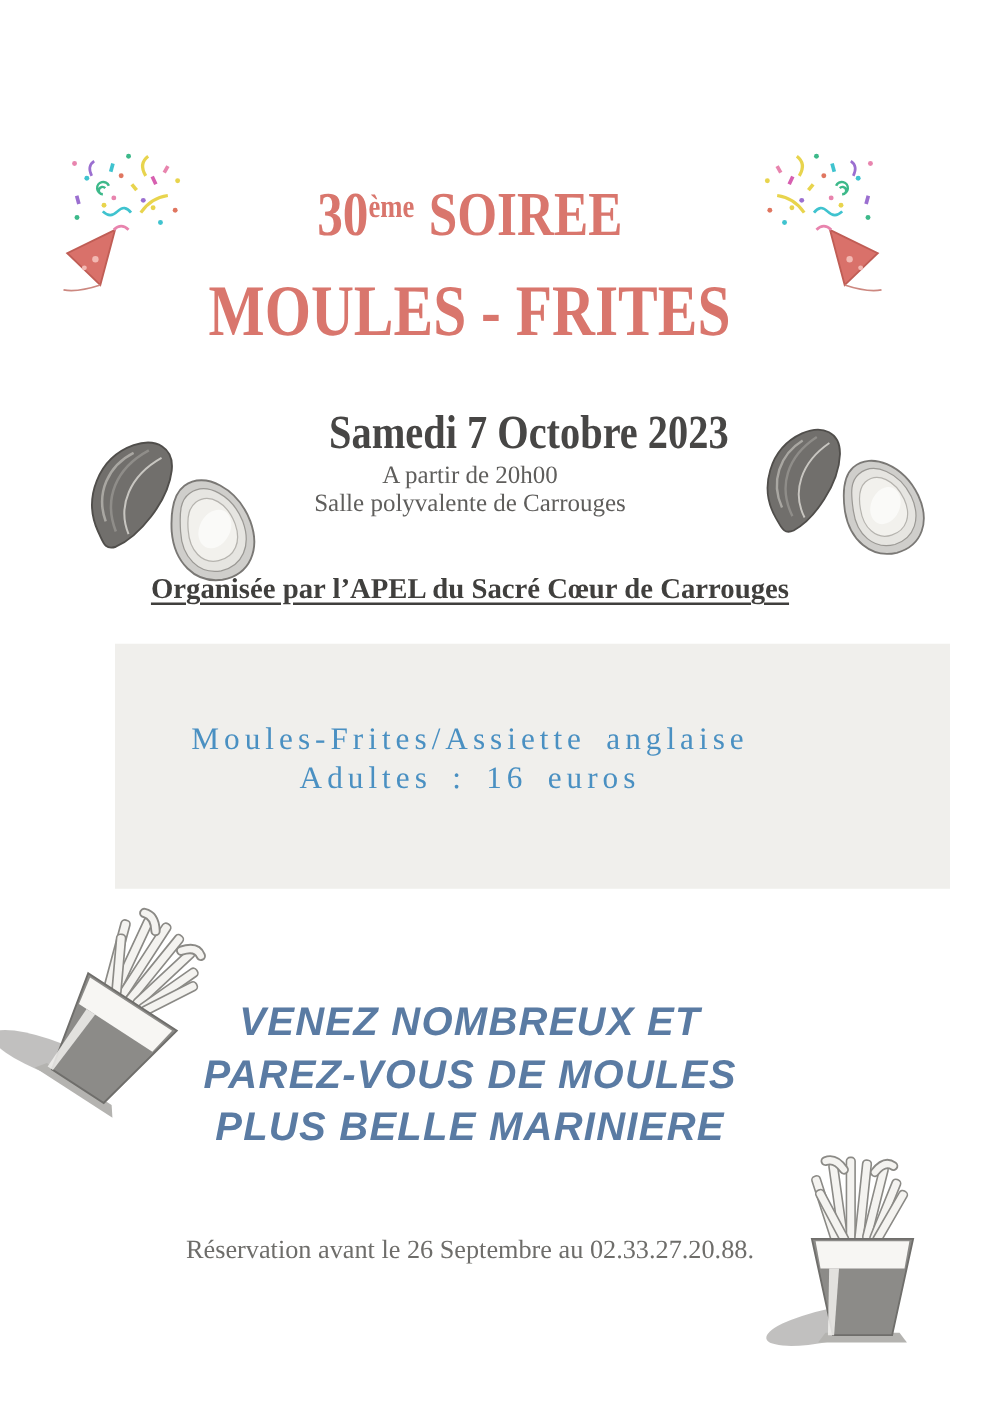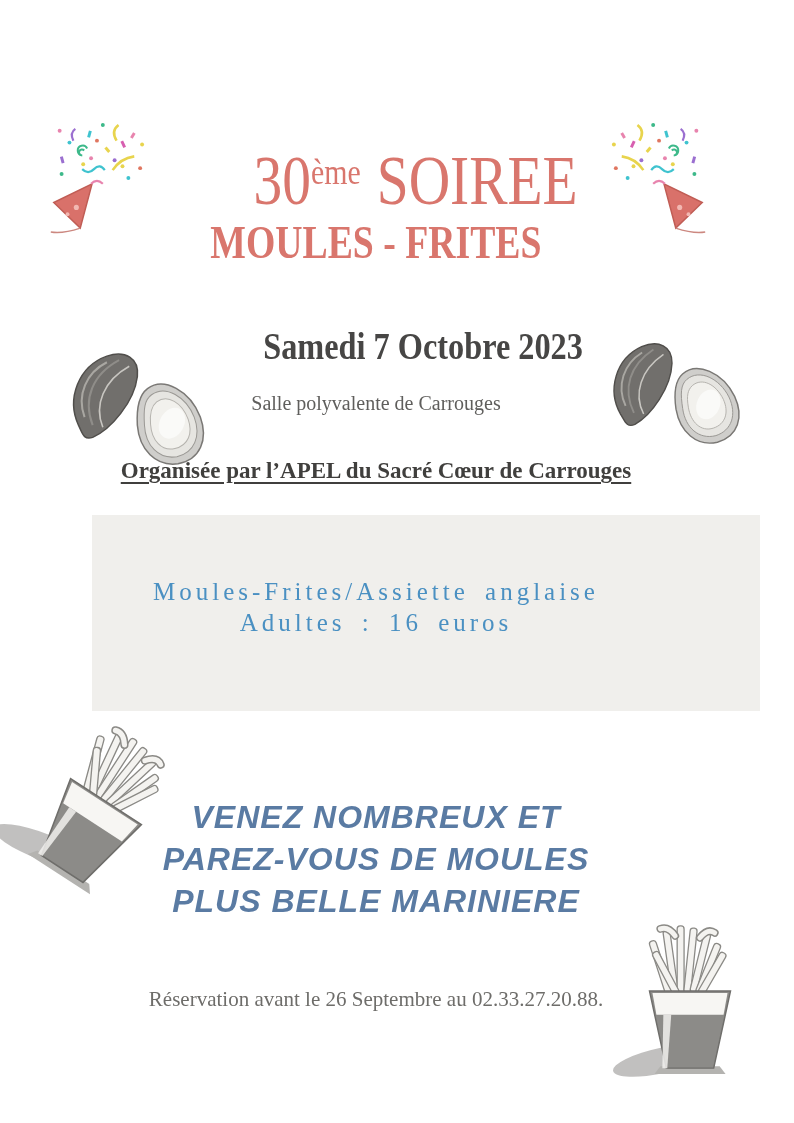--- a/index.html
+++ b/index.html
@@ -5,24 +5,24 @@
   html,body { margin:0; padding:0; background:#ffffff; }
   .page {
     position:relative; width:794px; height:1123px; background:#ffffff;
     font-family:"Liberation Serif", serif; overflow:hidden;
   }
   .abs { position:absolute; }
   .center-col { position:absolute; left:0; width:752px; text-align:center; }
   .squeeze { display:inline-block; transform:scaleX(0.82); transform-origin:50% 50%; white-space:nowrap; }
   .squeeze-85 { display:inline-block; transform:scaleX(0.85); transform-origin:50% 50%; white-space:nowrap; }
 
-  .title-line1 { top:146px; font-size:70px; font-weight:normal; color:#d9766d; line-height:1;margin-left:40px; }
+  .title-line1 { top:146px; font-size:50px; font-weight:bold; color:#d9766d; line-height:1; }
   .title-line1 sup { font-size:0.52em; vertical-align:0.55em; letter-spacing:0; }
   .title-word { margin-left:0.28em; }
-  .title-line2 { top:220px; font-size:46px; font-weight:bold; color:#d9766d; line-height:1; }
+  .title-line2 { top:220px; font-size:58px; font-weight:bold; color:#d9766d; line-height:1; }
 
   .event-date { top:326px; font-size:38px; font-weight:bold; color:#474645; line-height:1.1;margin-left:47px; }
   .event-time { top:369px; font-size:20px; color:#5f5e5c; line-height:1.1; }
   .event-venue { top:392px; font-size:20px; color:#5f5e5c; line-height:1.1; }
   .organizer { top:457px; font-size:23px; font-weight:bold; color:#403f3d;
                text-decoration:underline; text-decoration-thickness:2px; text-underline-offset:4px; line-height:1.2;text-align:center; }
 
   .menu-panel { left:92px; top:515px; width:668px; height:196px; background:#f0efec; }
   .menu-text  { top:576px; font-size:25px; font-weight:normal; color:#4a90c2;
                 letter-spacing:4px; word-spacing:6px; line-height:31px; }
@@ -128,20 +128,21 @@
   <div class="center-col title-line1">
     <span class="squeeze"><span>30</span><sup>ème</sup><span class="title-word">SOIREE</span></span>
   </div>
   <div class="center-col title-line2">
     <span class="squeeze">MOULES - FRITES</span>
   </div>
 
   <div class="center-col event-date">
     <span class="squeeze-85">Samedi 7 Octobre 2023</span>
   </div>
+  <div class="center-col event-time">A partir de 20h00</div>
   <div class="center-col event-venue">Salle polyvalente de Carrouges</div>
 
   <div class="abs icon-box mussels-left">
     <svg viewBox="0 0 175 130">
         <use href="#g-mussels"></use>
       </svg>
   </div>
   <div class="abs icon-box mussels-right">
     <svg viewBox="0 0 175 130">
         <use href="#g-mussels"></use>

